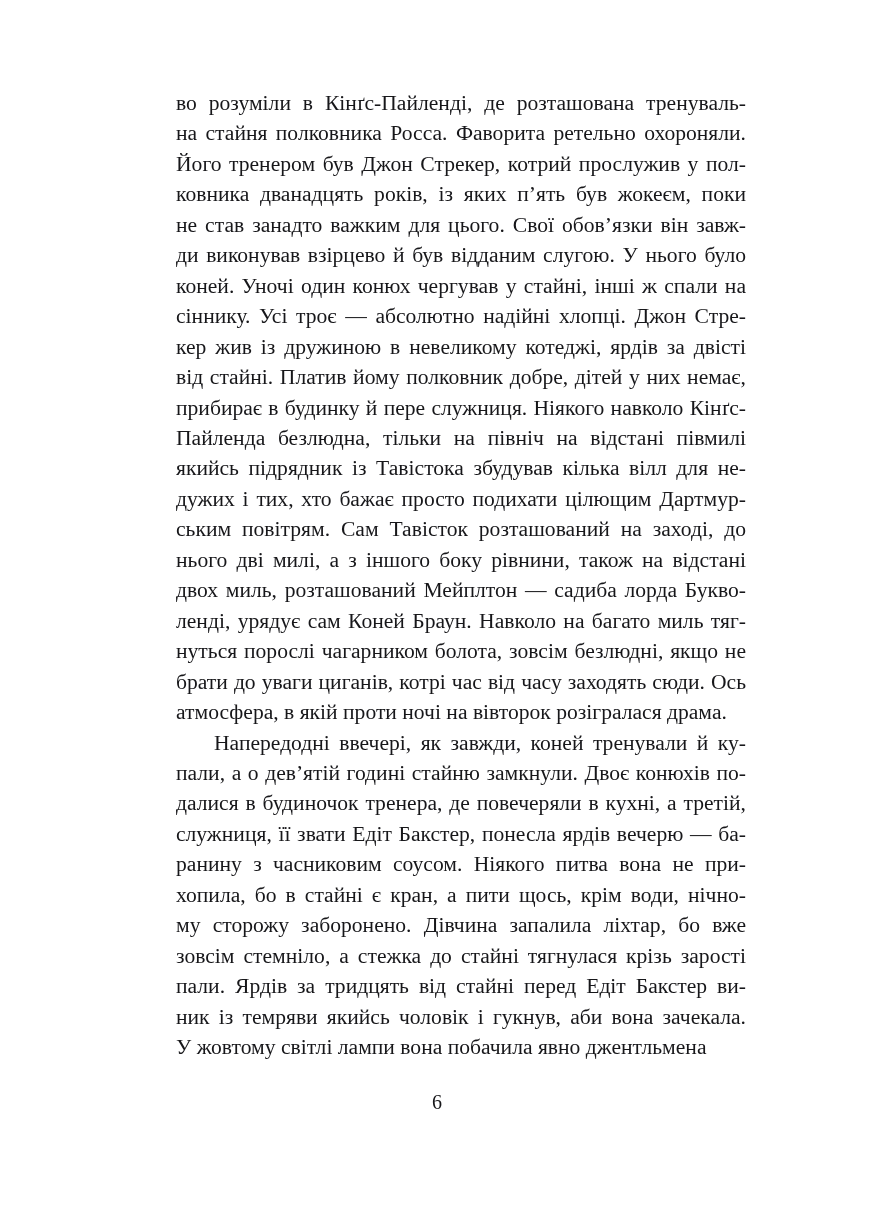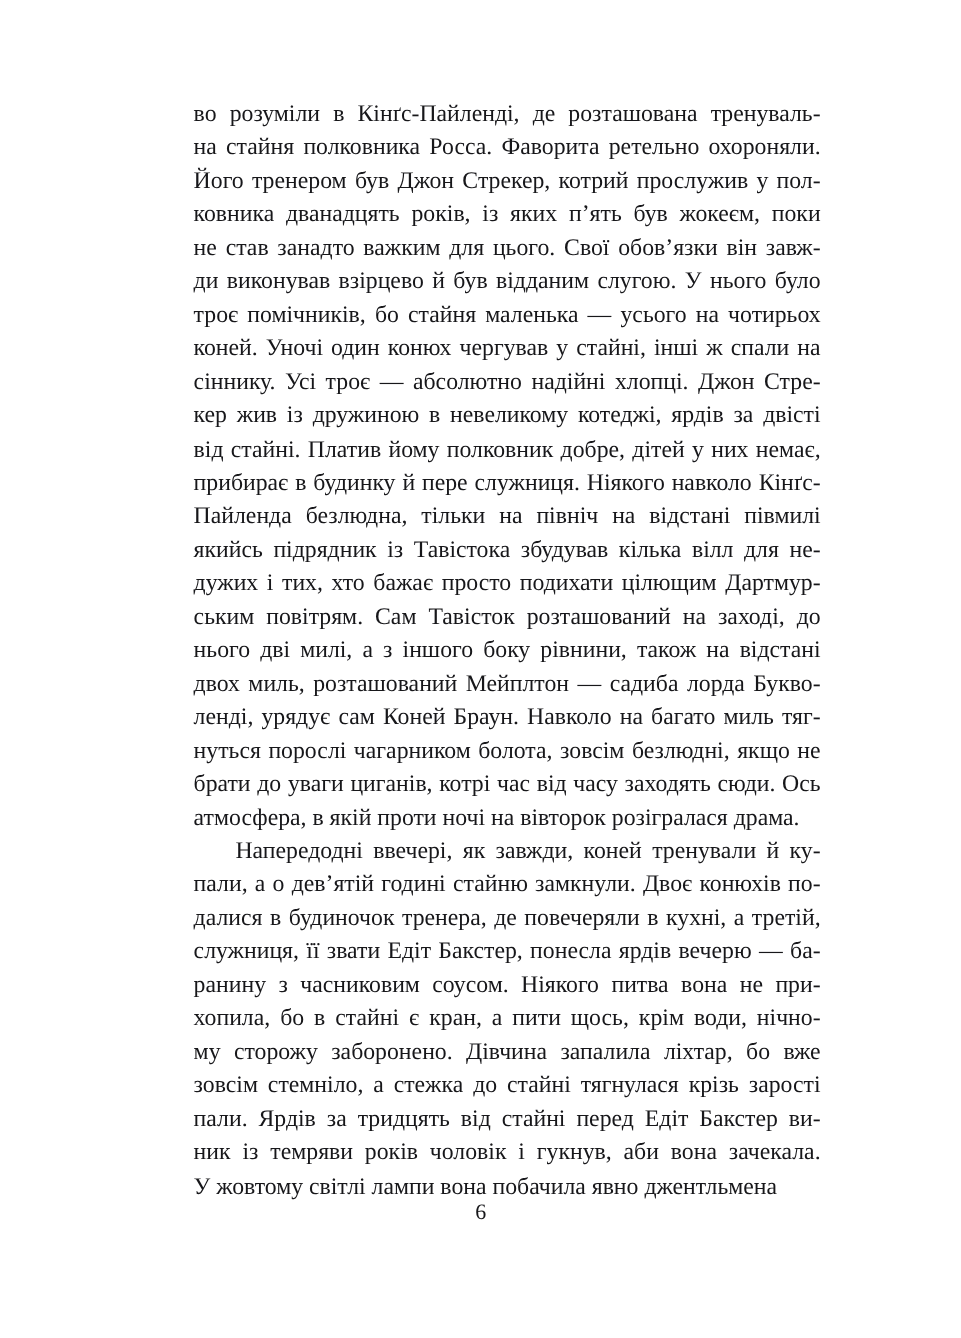--- a/index.html
+++ b/index.html
@@ -74,21 +74,20 @@
 <div class="page">
 
   <div class="text-block">
     <p class="para" id="para-1">
         <span class="line just">во розуміли в Кінґс-Пайленді, де розташована тренуваль-</span>
         <span class="line just">на стайня полковника Росса. Фаворита ретельно охороняли.</span>
         <span class="line just">Його тренером був Джон Стрекер, котрий прослужив у пол-</span>
         <span class="line just">ковника дванадцять років, із яких п’ять був жокеєм, поки</span>
         <span class="line just">не став занадто важким для цього. Свої обов’язки він завж-</span>
         <span class="line just">ди виконував взірцево й був відданим слугою. У нього було</span>
-        <span class="line just">троє помічників, бо стайня маленька — усього на чотирьох</span>
         <span class="line just">коней. Уночі один конюх чергував у стайні, інші ж спали на</span>
         <span class="line just">сіннику. Усі троє — абсолютно надійні хлопці. Джон Стре-</span>
         <span class="line just">кер жив із дружиною в невеликому котеджі, ярдів за двісті</span>
         <span class="line just">від стайні. Платив йому полковник добре, дітей у них немає,</span>
         <span class="line just">прибирає в будинку й пере служниця. Ніякого навколо Кінґс-</span>
         <span class="line just">Пайленда безлюдна, тільки на північ на відстані півмилі</span>
         <span class="line just">якийсь підрядник із Тавістока збудував кілька вілл для не-</span>
         <span class="line just">дужих і тих, хто бажає просто подихати цілющим Дартмур-</span>
         <span class="line just">ським повітрям. Сам Тавісток розташований на заході, до</span>
         <span class="line just">нього дві милі, а з іншого боку рівнини, також на відстані</span>
@@ -101,20 +100,20 @@
     <p class="para" id="para-2">
         <span class="line just indent">Напередодні ввечері, як завжди, коней тренували й ку-</span>
         <span class="line just">пали, а о дев’ятій годині стайню замкнули. Двоє конюхів по-</span>
         <span class="line just">далися в будиночок тренера, де повечеряли в кухні, а третій,</span>
         <span class="line just">служниця, її звати Едіт Бакстер, понесла ярдів вечерю — ба-</span>
         <span class="line just">ранину з часниковим соусом. Ніякого питва вона не при-</span>
         <span class="line just">хопила, бо в стайні є кран, а пити щось, крім води, нічно-</span>
         <span class="line just">му сторожу заборонено. Дівчина запалила ліхтар, бо вже</span>
         <span class="line just">зовсім стемніло, а стежка до стайні тягнулася крізь зарості</span>
         <span class="line just">пали. Ярдів за тридцять від стайні перед Едіт Бакстер ви-</span>
-        <span class="line just">ник із темряви років чоловік і гукнув, аби вона зачекала.</span>
+        <span class="line just">ник із темряви якийсь чоловік і гукнув, аби вона зачекала.</span>
         <span class="line last">У жовтому світлі лампи вона побачила явно джентльмена</span>
       </p>
   </div>
 
   <div class="page-number">6</div>
 
 </div>
 
 </body></html>

